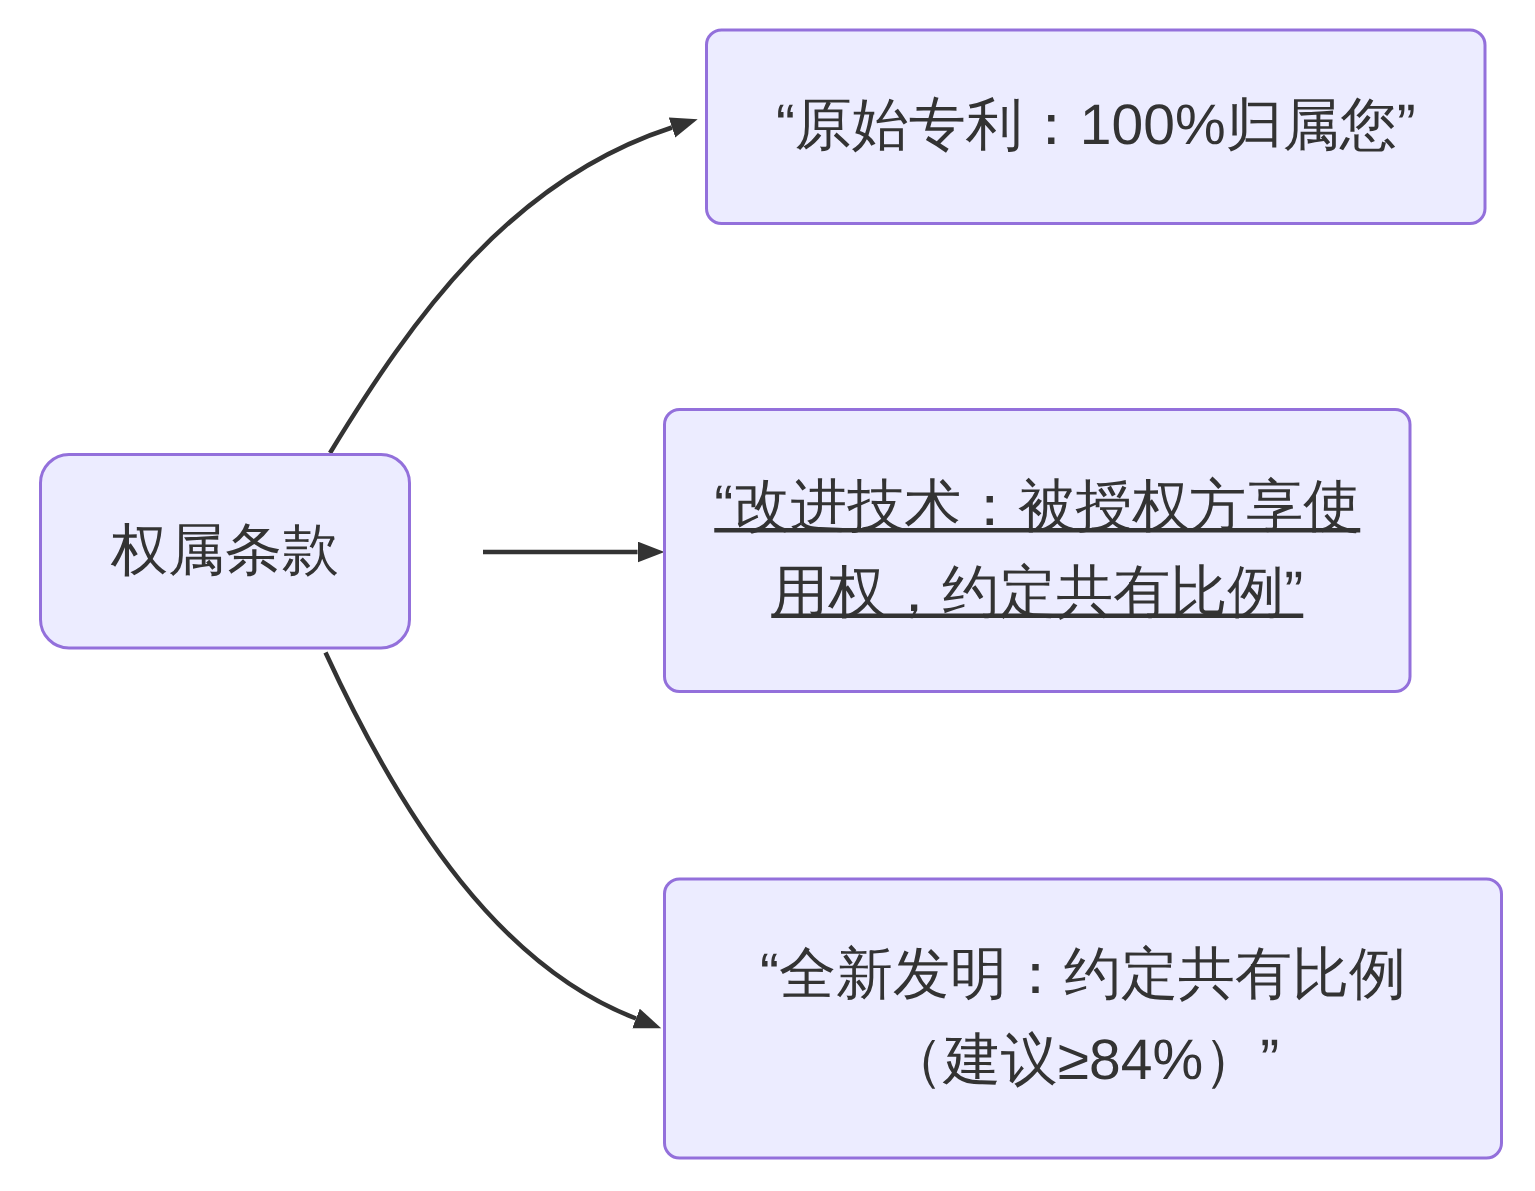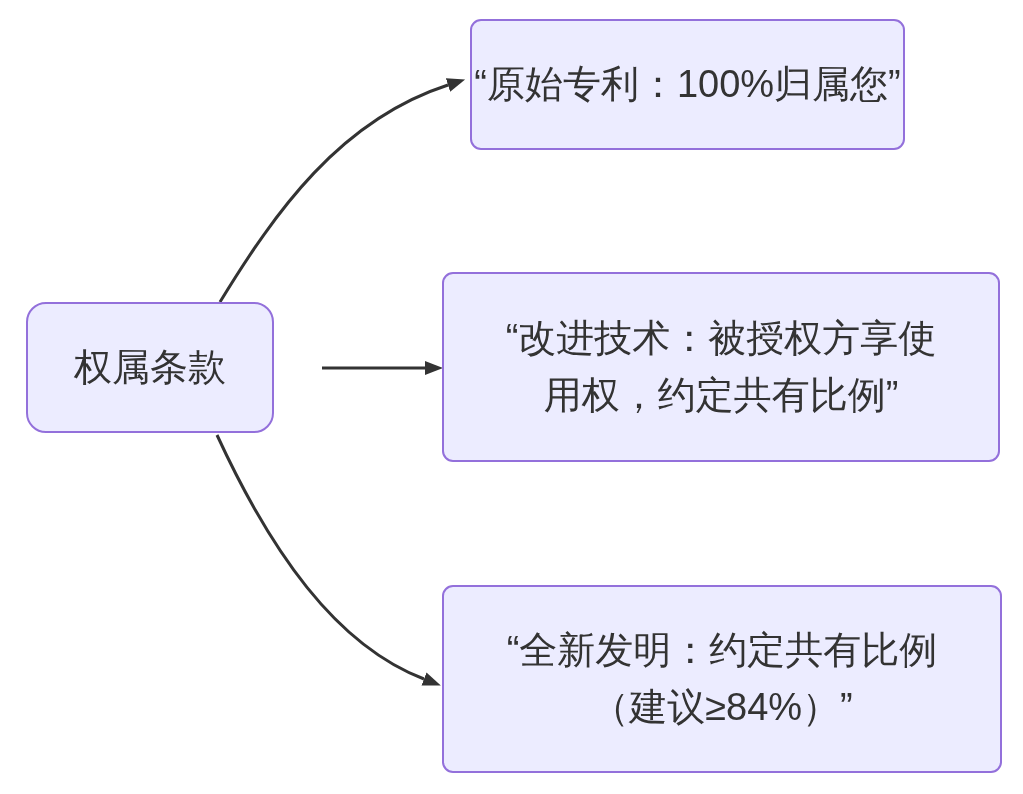--- a/index.html
+++ b/index.html
@@ -40,22 +40,22 @@
     display: flex;
     flex-direction: column;
     align-items: center;
     justify-content: center;
     text-align: center;
     font-size: 38px;
     line-height: 57px;
   }
   .node.rounded { border-radius: 11px; }
   .node-root   { left: 26px;  top: 302px; width: 248px; height: 131px; border-radius: 20px; }
-  .node-b0     { left: 470px; top: 19px;  width: 435px; height: 131px; }
-  .node-b1     { left: 442px; top: 272px; width: 558px; height: 190px; }
+  .node-b0     { left: 470px; top: 19px;  width: 521px; height: 131px; }
+  .node-b1     { left: 442px; top: 272px; width: 499px; height: 190px; text-decoration: underline; }
   .node-b2     { left: 442px; top: 585px; width: 560px; height: 188px; }
   .label-line { white-space: nowrap; }
 </style>
 </head>
 <body>
 
 <div class="canvas">
 
   <svg class="edges" viewBox="0 0 1023 794" xmlns="http://www.w3.org/2000/svg">
     <defs>

